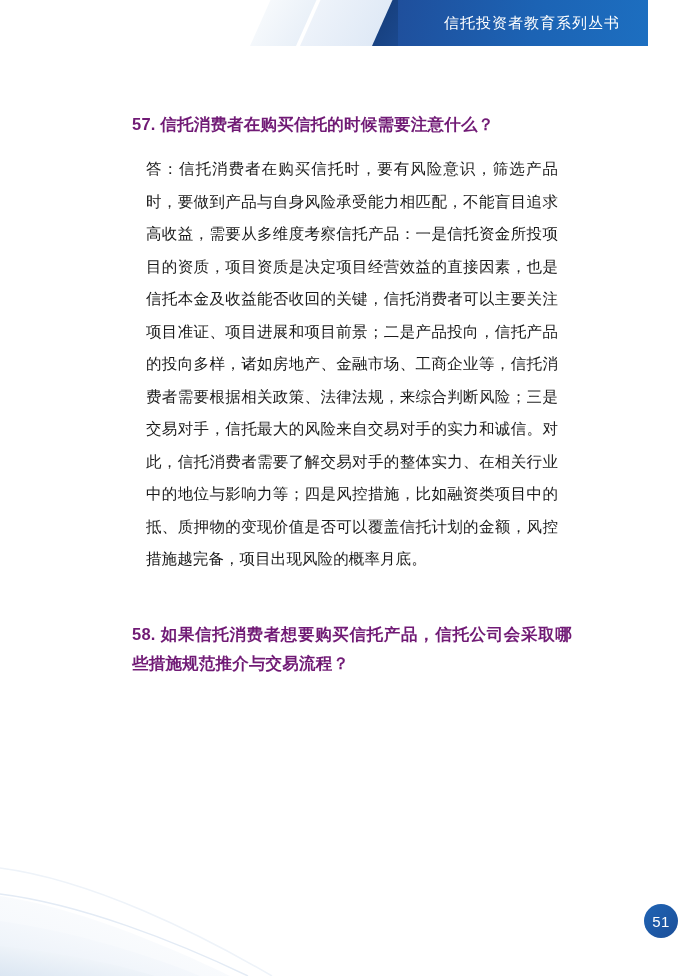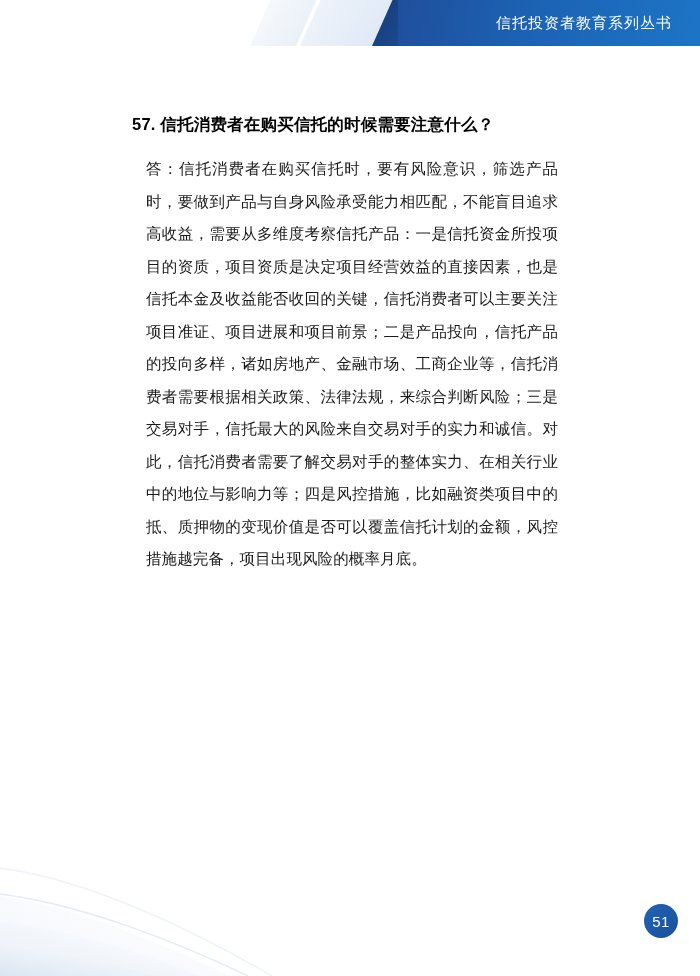--- a/index.html
+++ b/index.html
@@ -13,21 +13,21 @@
     font-family: "Liberation Sans", sans-serif;
     position: relative;
     overflow: hidden;
   }
 
   
   .header {
     position: absolute;
     top: 0;
     left: 0;
-    width: 700px;
+    width: 648px;
     height: 46px;
     overflow: hidden;
   }
   .header-bg-base {
     position: absolute;
     top: 0; left: 0;
     width: 700px;
     height: 46px;
     background: #ffffff;
   }
@@ -110,21 +110,21 @@
   }
 
   
   .content {
     position: absolute;
     top: 110px;
     left: 132px;
     width: 440px;
   }
   .q-heading {
-    color: #000000;
+    color: #701a75;
     font-size: 16.5px;
     font-weight: bold;
     line-height: 29px;
     letter-spacing: 0.2px;
     margin: 0 0 14px 0;
     text-align: justify;
     text-justify: inter-ideograph;
   }
   .q-heading.second {
     margin-top: 44px;
@@ -172,15 +172,16 @@
     <path d="M0,230 L0,175 C60,183 140,205 200,230 Z" fill="url(#g2)"></path>
     <path d="M0,230 L0,200 C50,205 110,216 155,230 Z" fill="url(#g1)"></path>
     <path d="M0,148 C80,158 175,195 248,230" stroke="#e3ebf5" stroke-width="1.5" fill="none"></path>
     <path d="M0,122 C92,134 200,188 272,230" stroke="#eef3f9" stroke-width="1.5" fill="none"></path>
   </svg>
 </div>
 
 <div class="content">
   <h2 class="q-heading">57. 信托消费者在购买信托的时候需要注意什么？</h2>
   <p class="answer">答：信托消费者在购买信托时，要有风险意识，筛选产品时，要做到产品与自身风险承受能力相匹配，不能盲目追求高收益，需要从多维度考察信托产品：一是信托资金所投项目的资质，项目资质是决定项目经营效益的直接因素，也是信托本金及收益能否收回的关键，信托消费者可以主要关注项目准证、项目进展和项目前景；二是产品投向，信托产品的投向多样，诸如房地产、金融市场、工商企业等，信托消费者需要根据相关政策、法律法规，来综合判断风险；三是交易对手，信托最大的风险来自交易对手的实力和诚信。对此，信托消费者需要了解交易对手的整体实力、在相关行业中的地位与影响力等；四是风控措施，比如融资类项目中的抵、质押物的变现价值是否可以覆盖信托计划的金额，风控措施越完备，项目出现风险的概率月底。</p>
+  <h2 class="q-heading second">58. 如果信托消费者想要购买信托产品，信托公司会采取哪些措施规范推介与交易流程？</h2>
 </div>
 
 <div class="page-badge">51</div>
 
 </body></html>

